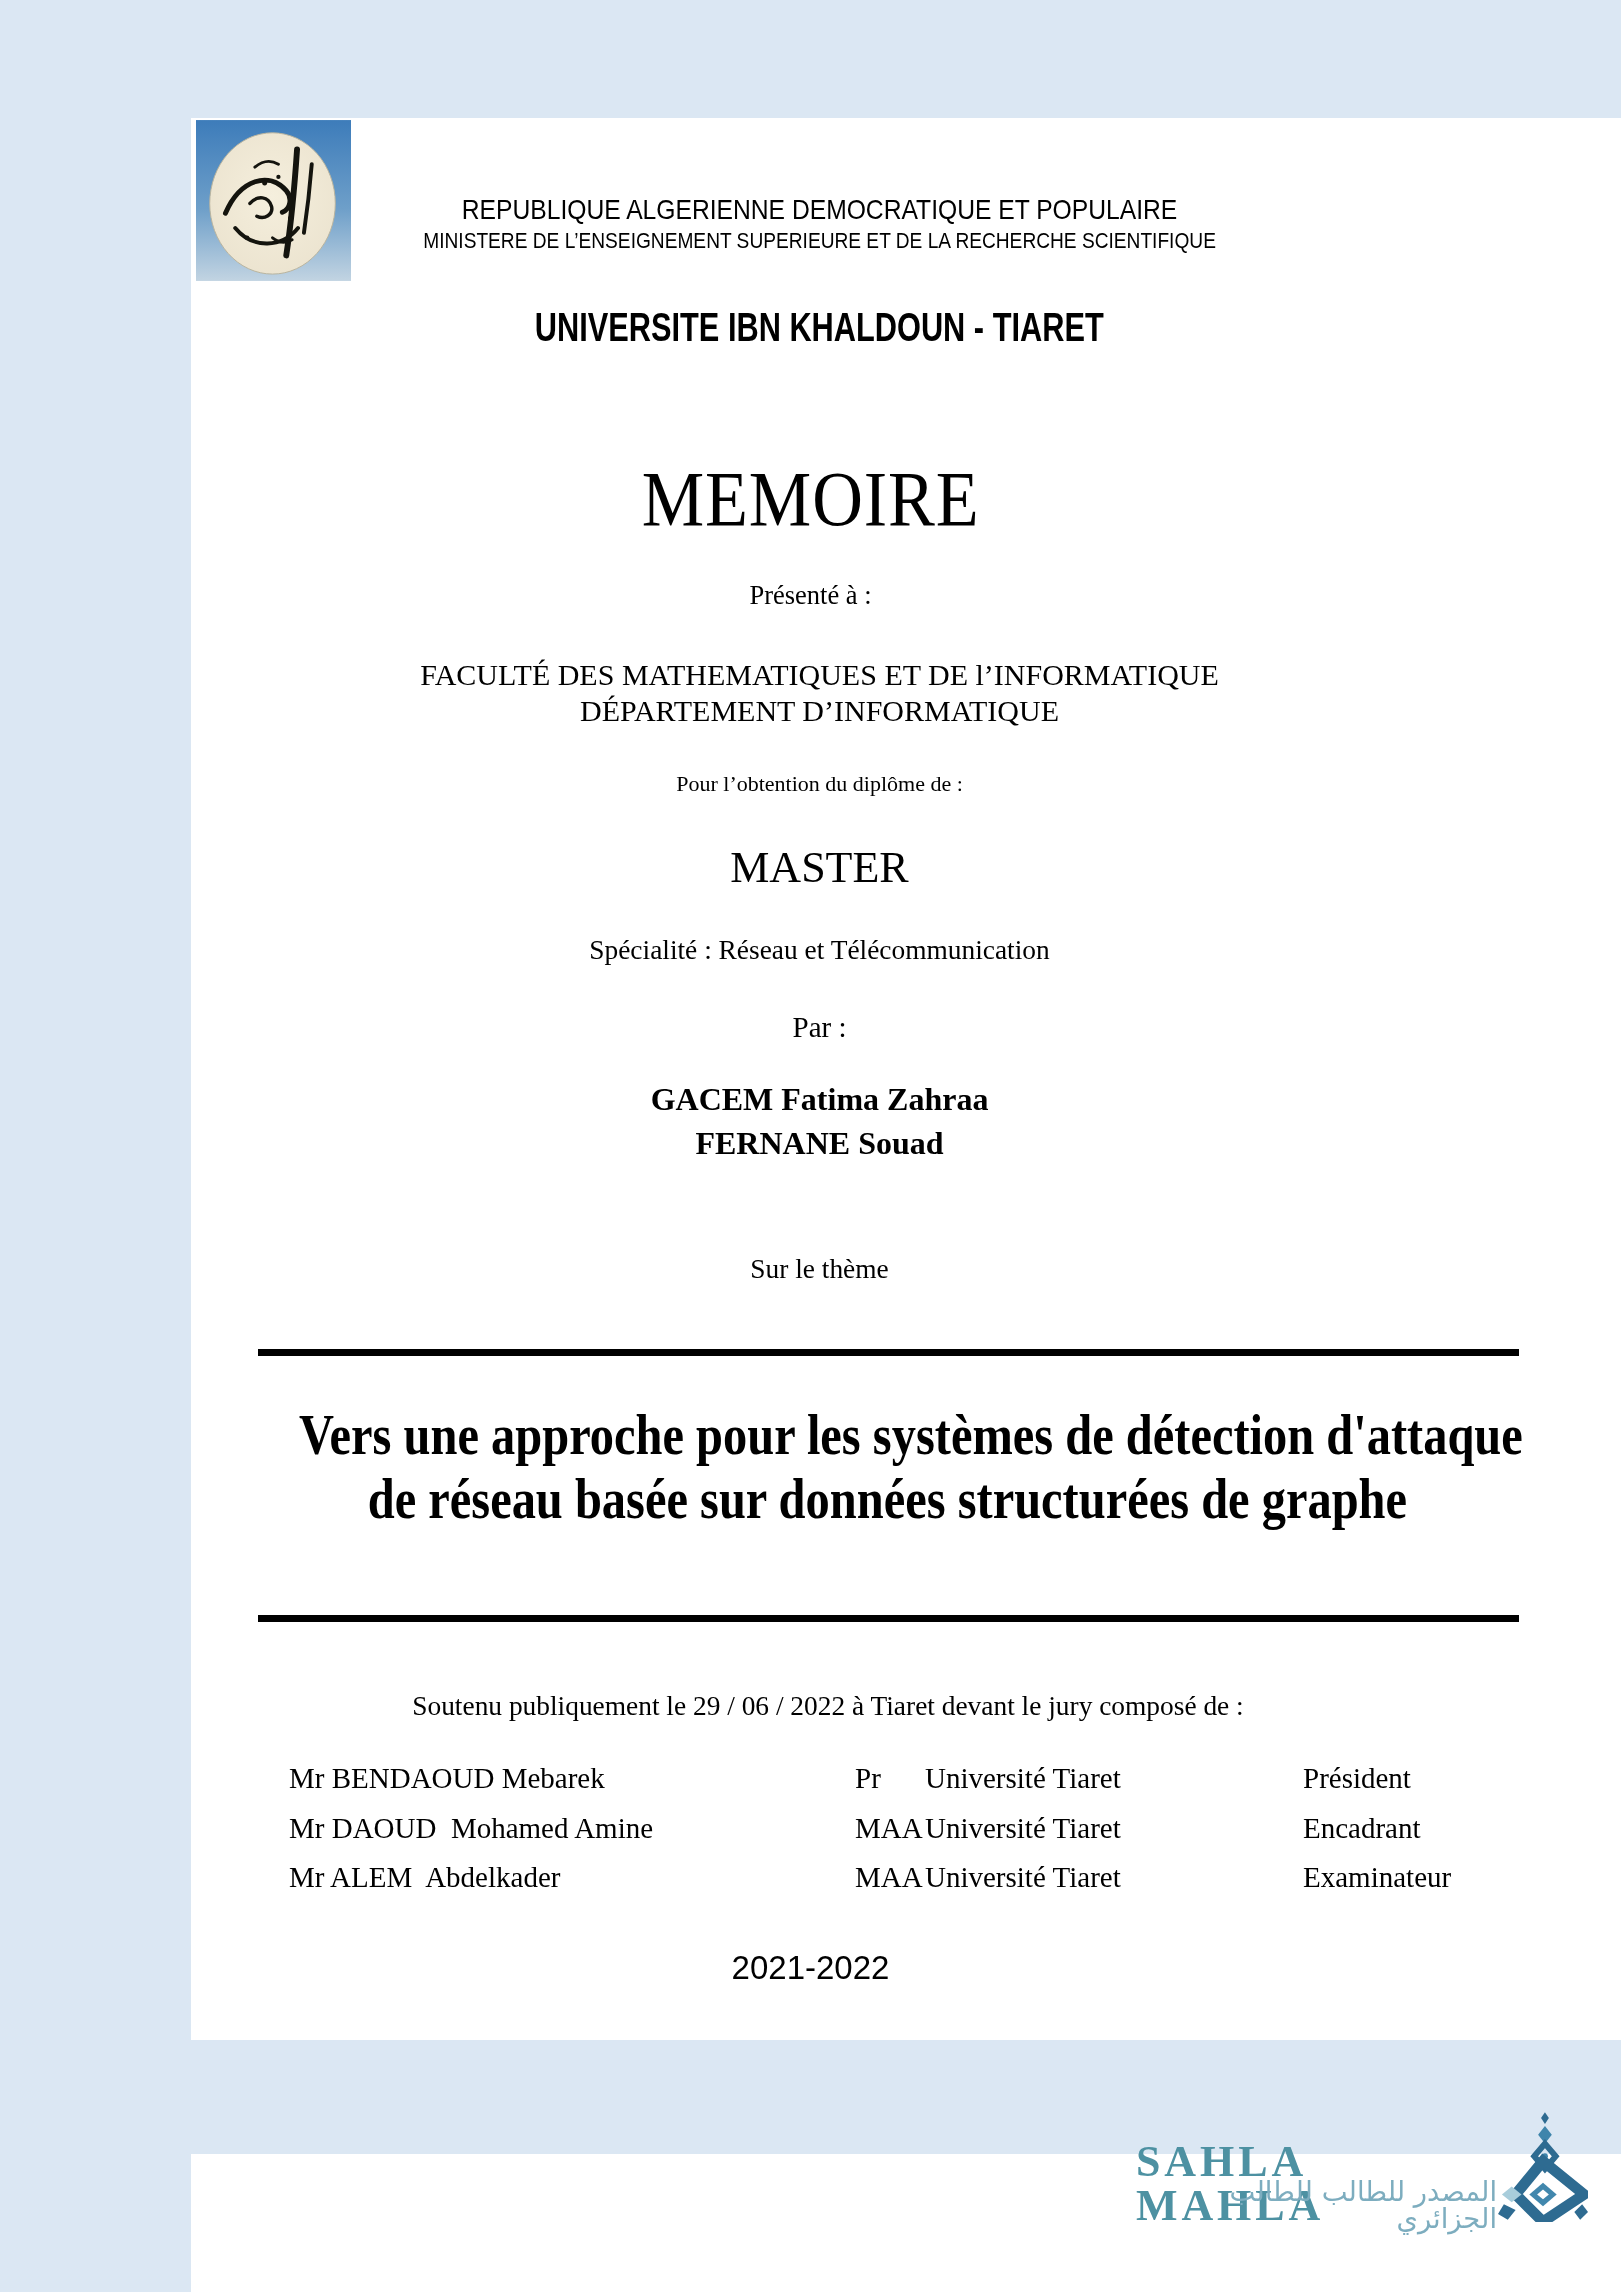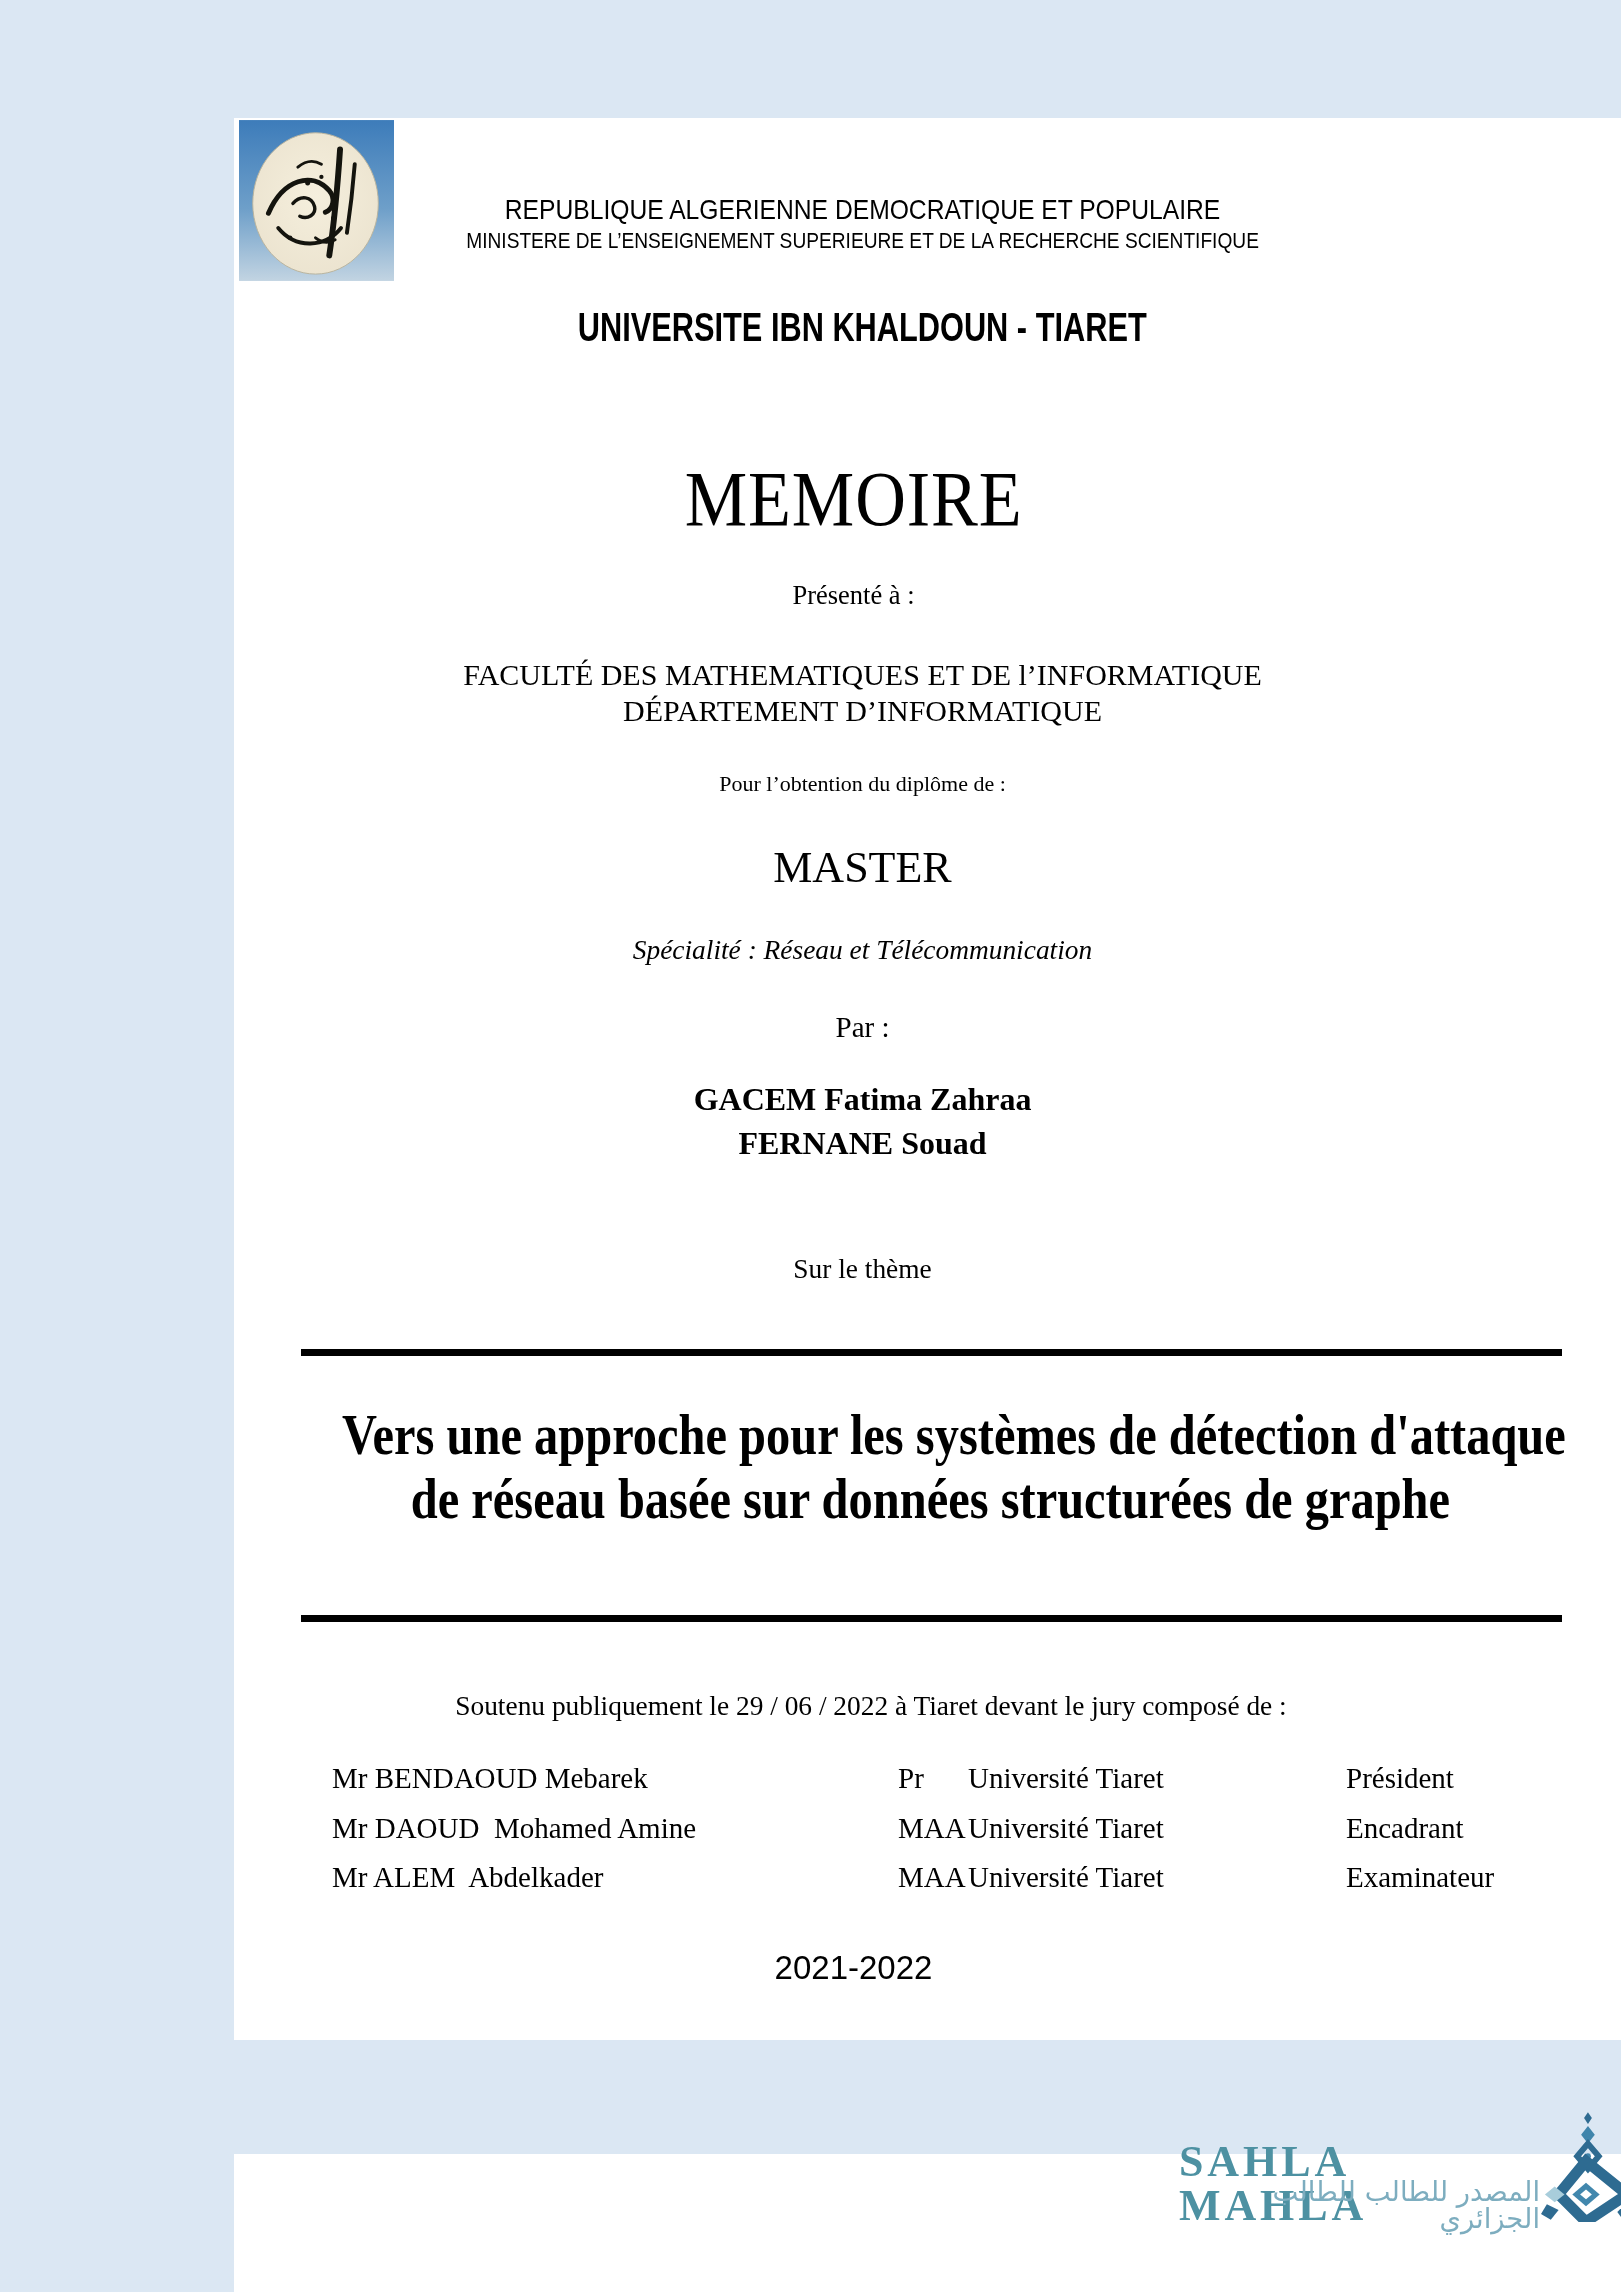--- a/index.html
+++ b/index.html
@@ -3,21 +3,21 @@
 <meta charset="utf-8">
 <style>
   html,body{margin:0;padding:0;}
   body{
     width:1621px;height:2293px;position:relative;
     background:#dbe7f3;
     font-family:"Liberation Serif","DejaVu Serif",serif;
     color:#000;
     overflow:hidden;
   }
-  .abs{position:absolute;margin-left:43px;}
+  .abs{position:absolute;}
   .page-rect{background:#ffffff;}
   .sx{display:inline-block;transform-origin:center;white-space:nowrap;}
   .sans{font-family:"Liberation Sans","DejaVu Sans",sans-serif;}
   .serif{font-family:"Liberation Serif","DejaVu Serif",serif;}
   .c1{left:191px;width:1239px;text-align:center;} 
   .c2{left:191px;width:1257px;text-align:center;} 
   .c3{left:191px;width:1274px;text-align:center;} 
   .ct{left:191px;width:1392px;text-align:center;} 
   .lh1{line-height:1;}
   .rule{background:#000;height:6.9px;left:258px;width:1261px;}
@@ -87,21 +87,21 @@
 
 <div class="abs serif c1 lh1" style="top:582px;font-size:26.5px;">Présenté à :</div>
 
 <div class="abs serif c2 lh1" style="top:660px;font-size:30px;">FACULTÉ DES MATHEMATIQUES ET DE l’INFORMATIQUE</div>
 <div class="abs serif c2 lh1" style="top:696px;font-size:30px;">DÉPARTEMENT D’INFORMATIQUE</div>
 
 <div class="abs serif c2 lh1" style="top:773px;font-size:22px;">Pour l’obtention du diplôme de :</div>
 
 <div class="abs serif c2 lh1" style="top:846px;font-size:44px;">MASTER</div>
 
-<div class="abs serif c2 lh1" style="top:937px;font-size:27.4px;font-style:italic;">Spécialité : Réseau et Télécommunication</div>
+<div class="abs serif c2 lh1" style="top:937px;font-size:27.4px;">Spécialité : Réseau et Télécommunication</div>
 
 <div class="abs serif c2 lh1" style="top:1013px;font-size:29px;">Par :</div>
 
 <div class="abs serif c2 lh1" style="top:1083px;font-size:32px;font-weight:bold;">GACEM Fatima Zahraa</div>
 <div class="abs serif c2 lh1" style="top:1127px;font-size:32px;font-weight:bold;">FERNANE Souad</div>
 
 <div class="abs serif c2 lh1" style="top:1256px;font-size:27.4px;">Sur le thème</div>
 
 <div class="abs rule" style="top:1349px;"></div>
 

